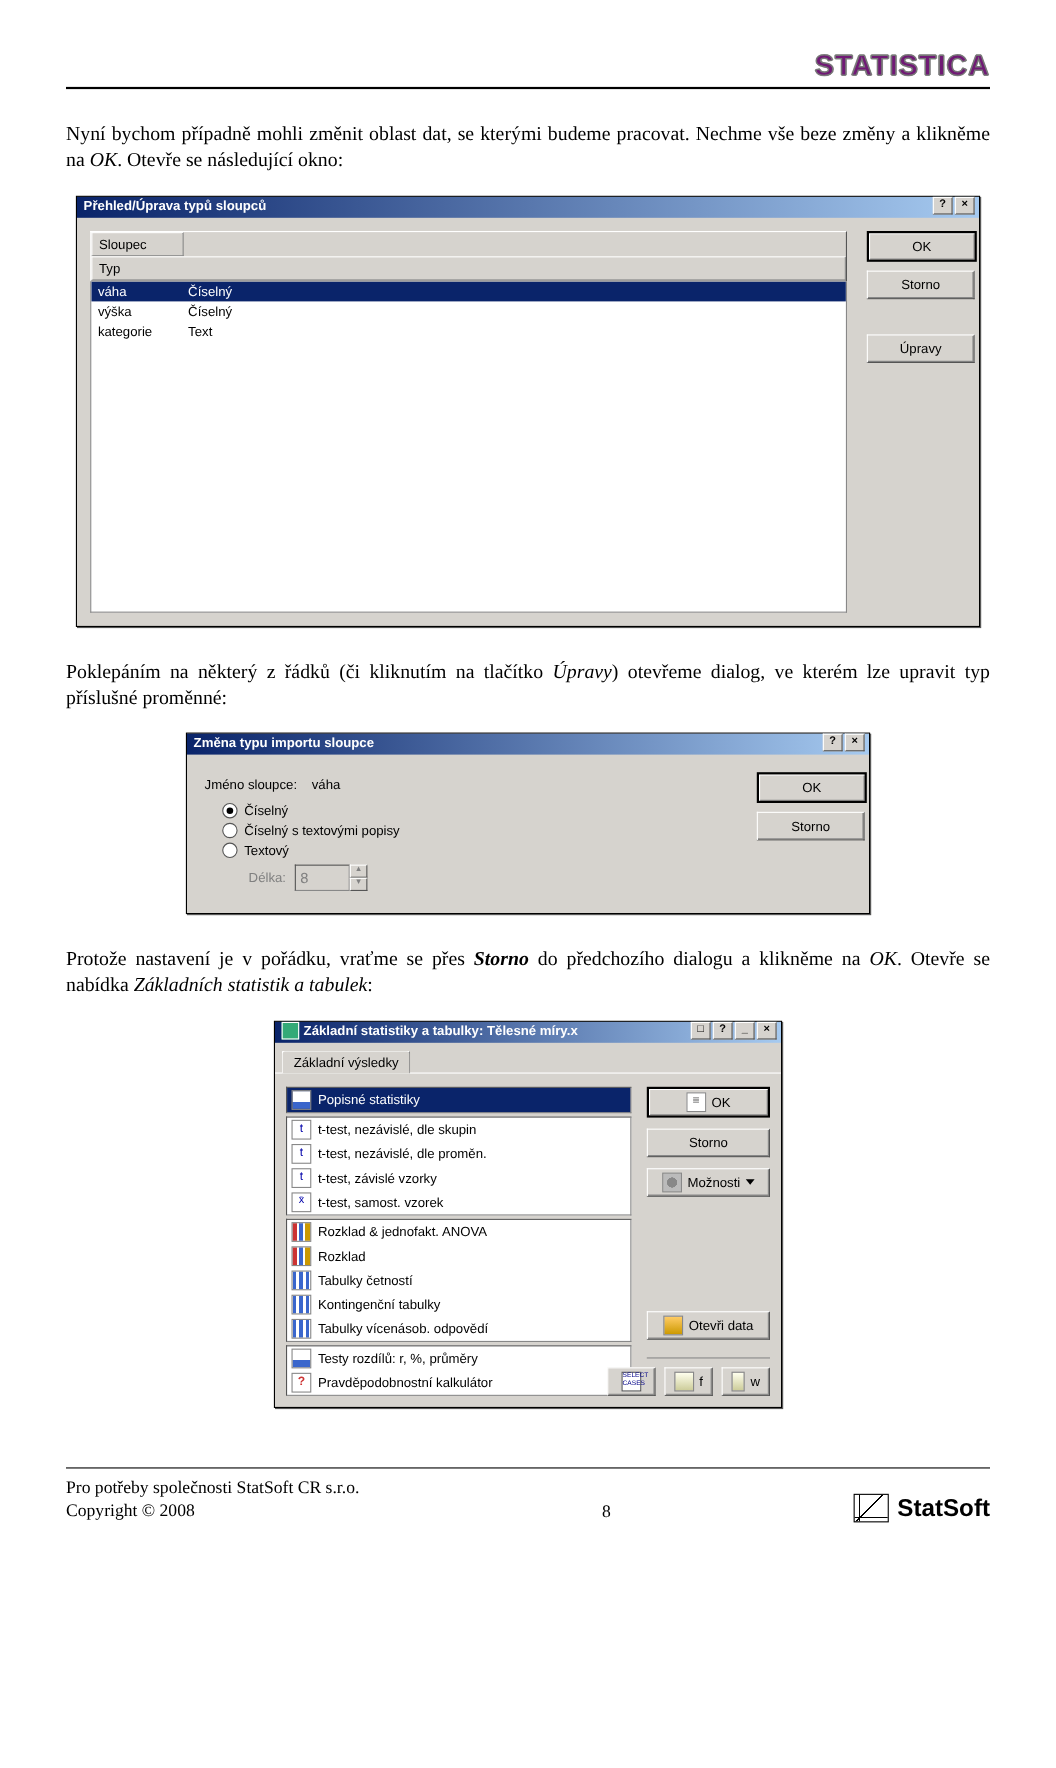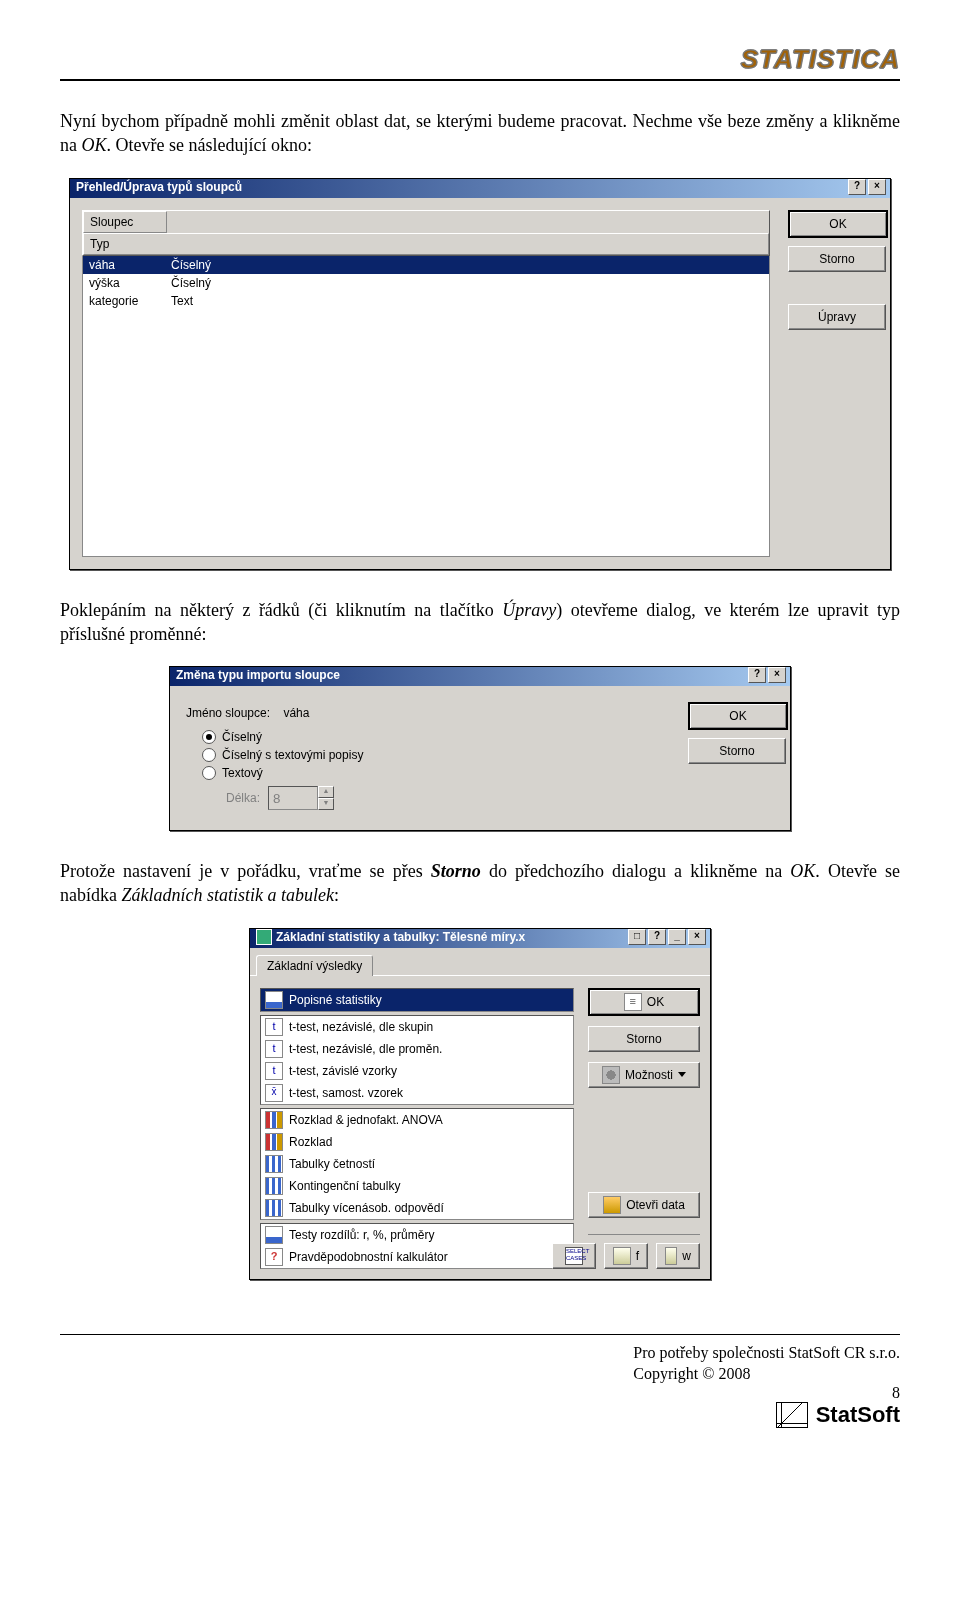--- a/index.html
+++ b/index.html
@@ -12,23 +12,22 @@
   }
   .page {
     padding: 44px 60px 30px 60px;
     box-sizing: border-box;
   }
   .header-brand {
     text-align: right;
     font-family: "Arial Black", Arial, sans-serif;
     font-size: 26px;
     letter-spacing: 1px;
-    font-style: italic;
     font-weight: 900;
-    color: #a16207;
+    color: #701a75;
     -webkit-text-stroke: 1px #777;
     text-shadow: 1px 0 #888, -1px 0 #888, 0 1px #888, 0 -1px #888;
     margin-bottom: 4px;
   }
   .header-rule {
     border: none;
     border-top: 2px solid #000;
     margin: 0 0 28px 0;
   }
   .para {
@@ -155,21 +154,21 @@
   .i-scroll{background:linear-gradient(#ffe,#cc9);}
   .i-gear{background:radial-gradient(#888 40%,#bbb 42%);}
   .i-book{background:#fff;} .i-book::after{content:"≡";font-size:11px;display:block;text-align:center;line-height:14px;color:#555;}
   .dlg3 .rightcol { width:112px; display:flex; flex-direction:column; gap:10px;}
   .dlg3 .rightcol .spacer{flex:1;}
   .dlg3 .bottombox{border-top:1px solid #888;margin-top:6px;padding-top:8px;display:flex;gap:8px;justify-content:flex-end;}
   .dlg3 .smallbtn{min-width:26px;height:24px;}
 
   
   .foot-rule { border:none; border-top:1.5px solid #000; margin: 54px 0 8px 0;}
-  .footer { display:flex; justify-content:flex-end; align-items:flex-end; font-size:16px;flex-direction:column;}
+  .footer { display:flex; justify-content:flex-end; align-items:flex-end; font-size:16px;}
   .footer-left { line-height:1.3;}
   .footer-center{ text-align:center; flex:1;}
   .statsoft-logo { display:flex; align-items:center; gap:8px; font-family: Arial, sans-serif;}
   .statsoft-logo .plot { width:30px;height:24px;border:1px solid #000; background:
      linear-gradient(to right, transparent 4px, #000 4px 5px, transparent 5px) ,
      linear-gradient(to top, transparent 3px, #000 3px 4px, transparent 4px),
      linear-gradient(135deg, transparent 45%, #000 45% 48%, transparent 48%);
   }
   .statsoft-logo .txt{font-size:22px;font-weight:bold;}
 </style>

